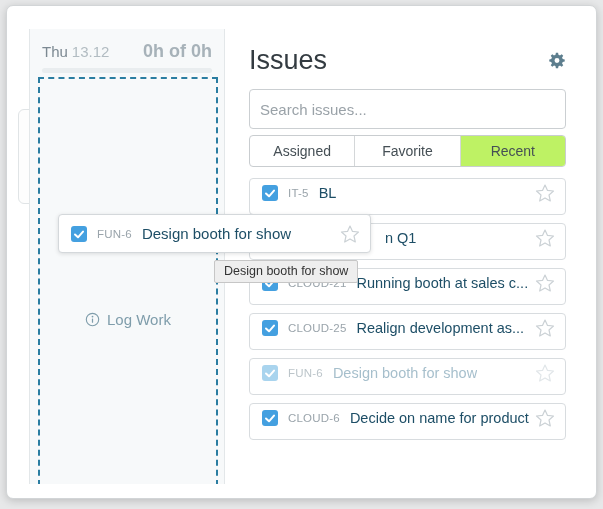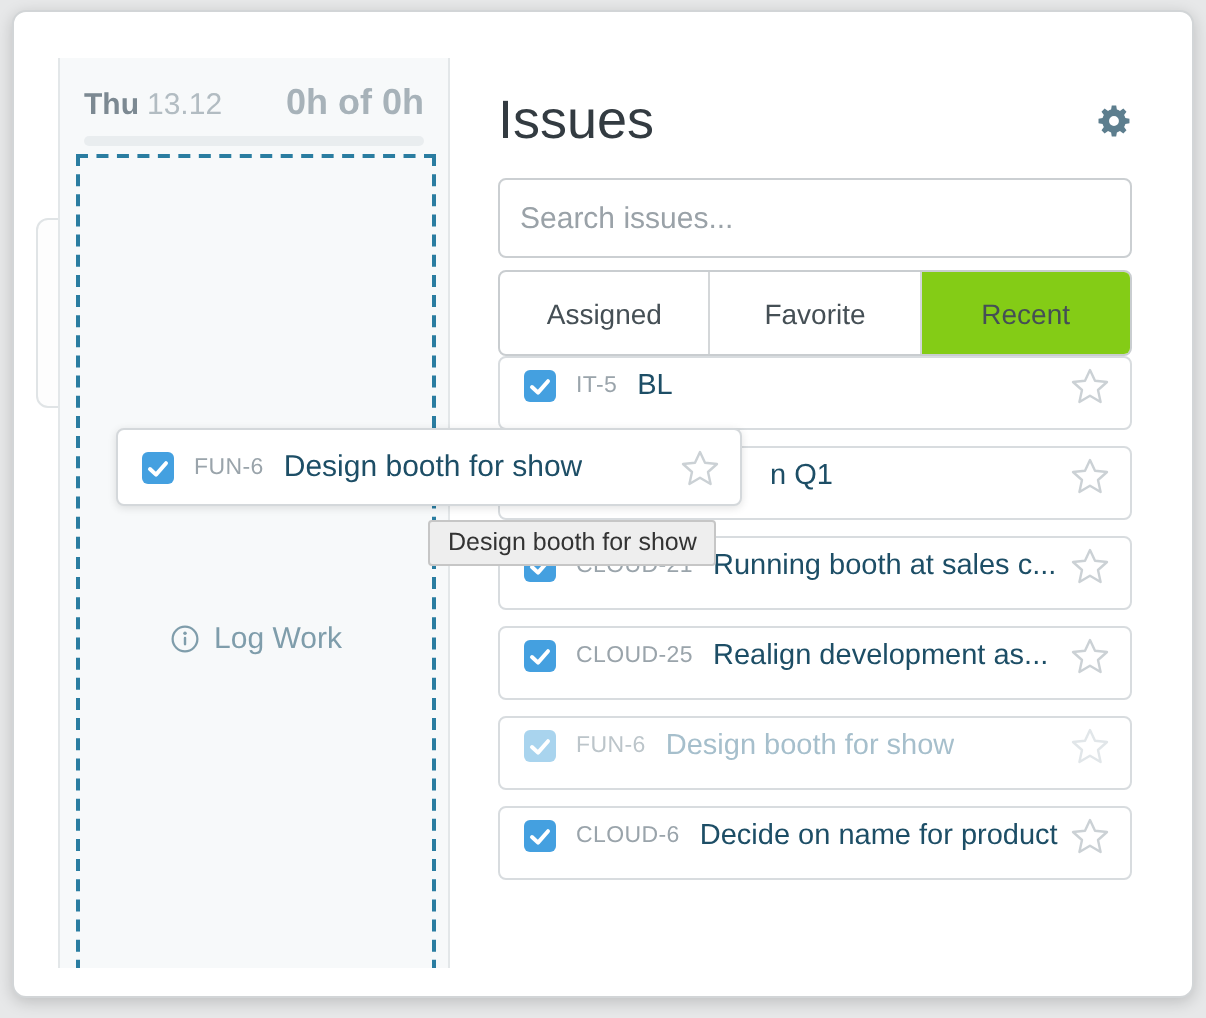--- a/index.html
+++ b/index.html
@@ -10,46 +10,46 @@
   
   .fragment{position:absolute;left:11px;top:103px;width:17px;height:93px;
     border:1px solid #e0e4e6;border-radius:6px;background:#fdfdfd;}
 
   
   .day-column{position:absolute;left:22px;top:23px;width:196px;height:455px;
     background:#f7f9fa;border-left:1px solid #e3e7e9;border-right:1px solid #e3e7e9;
     overflow:hidden;box-sizing:border-box;}
   .day-header{display:flex;justify-content:space-between;align-items:baseline;
     padding:12px 12px 0 12px;font-size:15px;}
-  .day-weekday{font-weight:bold;color:#7c8992;}
+  .day-weekday{font-weight:normal;color:#7c8992;}
   .day-date{color:#b2bcc2;margin-left:4px;}
   .day-hours{font-weight:bold;color:#a7b2b9;font-size:18px;}
   .progress{position:absolute;left:12px;right:12px;top:39px;height:5px;
     background:#e9edef;border-radius:3px;}
   .dropzone{position:absolute;left:8px;right:6px;top:48px;bottom:-12px;
     border:2px dashed #2a7da1;}
   .logwork{position:absolute;left:0;right:0;top:200px;display:flex;gap:7px;
     justify-content:center;align-items:center;color:#7f9dab;font-size:15px;cursor:pointer;margin-top:32px;}
 
   
   .panel-content{position:absolute;left:242px;top:0;width:317px;}
   .panel-header{position:absolute;top:39px;left:0;right:0;display:flex;
     justify-content:space-between;align-items:center;}
   .panel-title{margin:0;font-size:27px;font-weight:normal;color:#333b41;}
   .gear{cursor:pointer;line-height:0;}
   .search{position:absolute;top:83px;left:0;width:317px;height:40px;box-sizing:border-box;
     border:1px solid #cbcfd2;border-radius:4px;padding:0 10px;font-size:15px;color:#41484d;
     font-family:inherit;outline:none;background:#fff;}
   .search::placeholder{color:#9aa2a8;}
-  .tabs{position:absolute;top:129px;left:0;width:317px;height:43px;display:flex;
+  .tabs{position:absolute;top:129px;left:0;width:317px;height:32px;display:flex;
     border:1px solid #c9cdd0;border-radius:4px;overflow:hidden;box-sizing:border-box;background:#fff;}
   .tab{flex:1;display:flex;align-items:center;justify-content:center;font-size:14px;
     color:#454f55;cursor:pointer;border-left:1px solid #d4d7d9;}
   .tab:first-child{border-left:none;}
-  .tab.active{background:#84cc16;}
+  .tab.active{background:#bef264;}
 
   .issue-list{position:absolute;top:172px;left:0;width:317px;display:flex;
     flex-direction:column;gap:8px;}
   .issue-row{height:37px;box-sizing:border-box;background:#fff;border:1px solid #d8dcdf;
     border-radius:4px;display:flex;align-items:center;padding:0 10px 8px 12px;cursor:pointer;}
   .issue-key{font-size:11.5px;color:#9aa4ab;margin-left:10px;letter-spacing:.2px;white-space:nowrap;}
   .issue-summary{font-size:14.5px;color:#1d4e66;margin-left:10px;white-space:nowrap;
     overflow:hidden;}
   .star{margin-left:auto;line-height:0;flex:0 0 auto;cursor:pointer;}
   .checkbox{width:16px;height:16px;border-radius:3px;background:#44a0e0;flex:0 0 auto;

